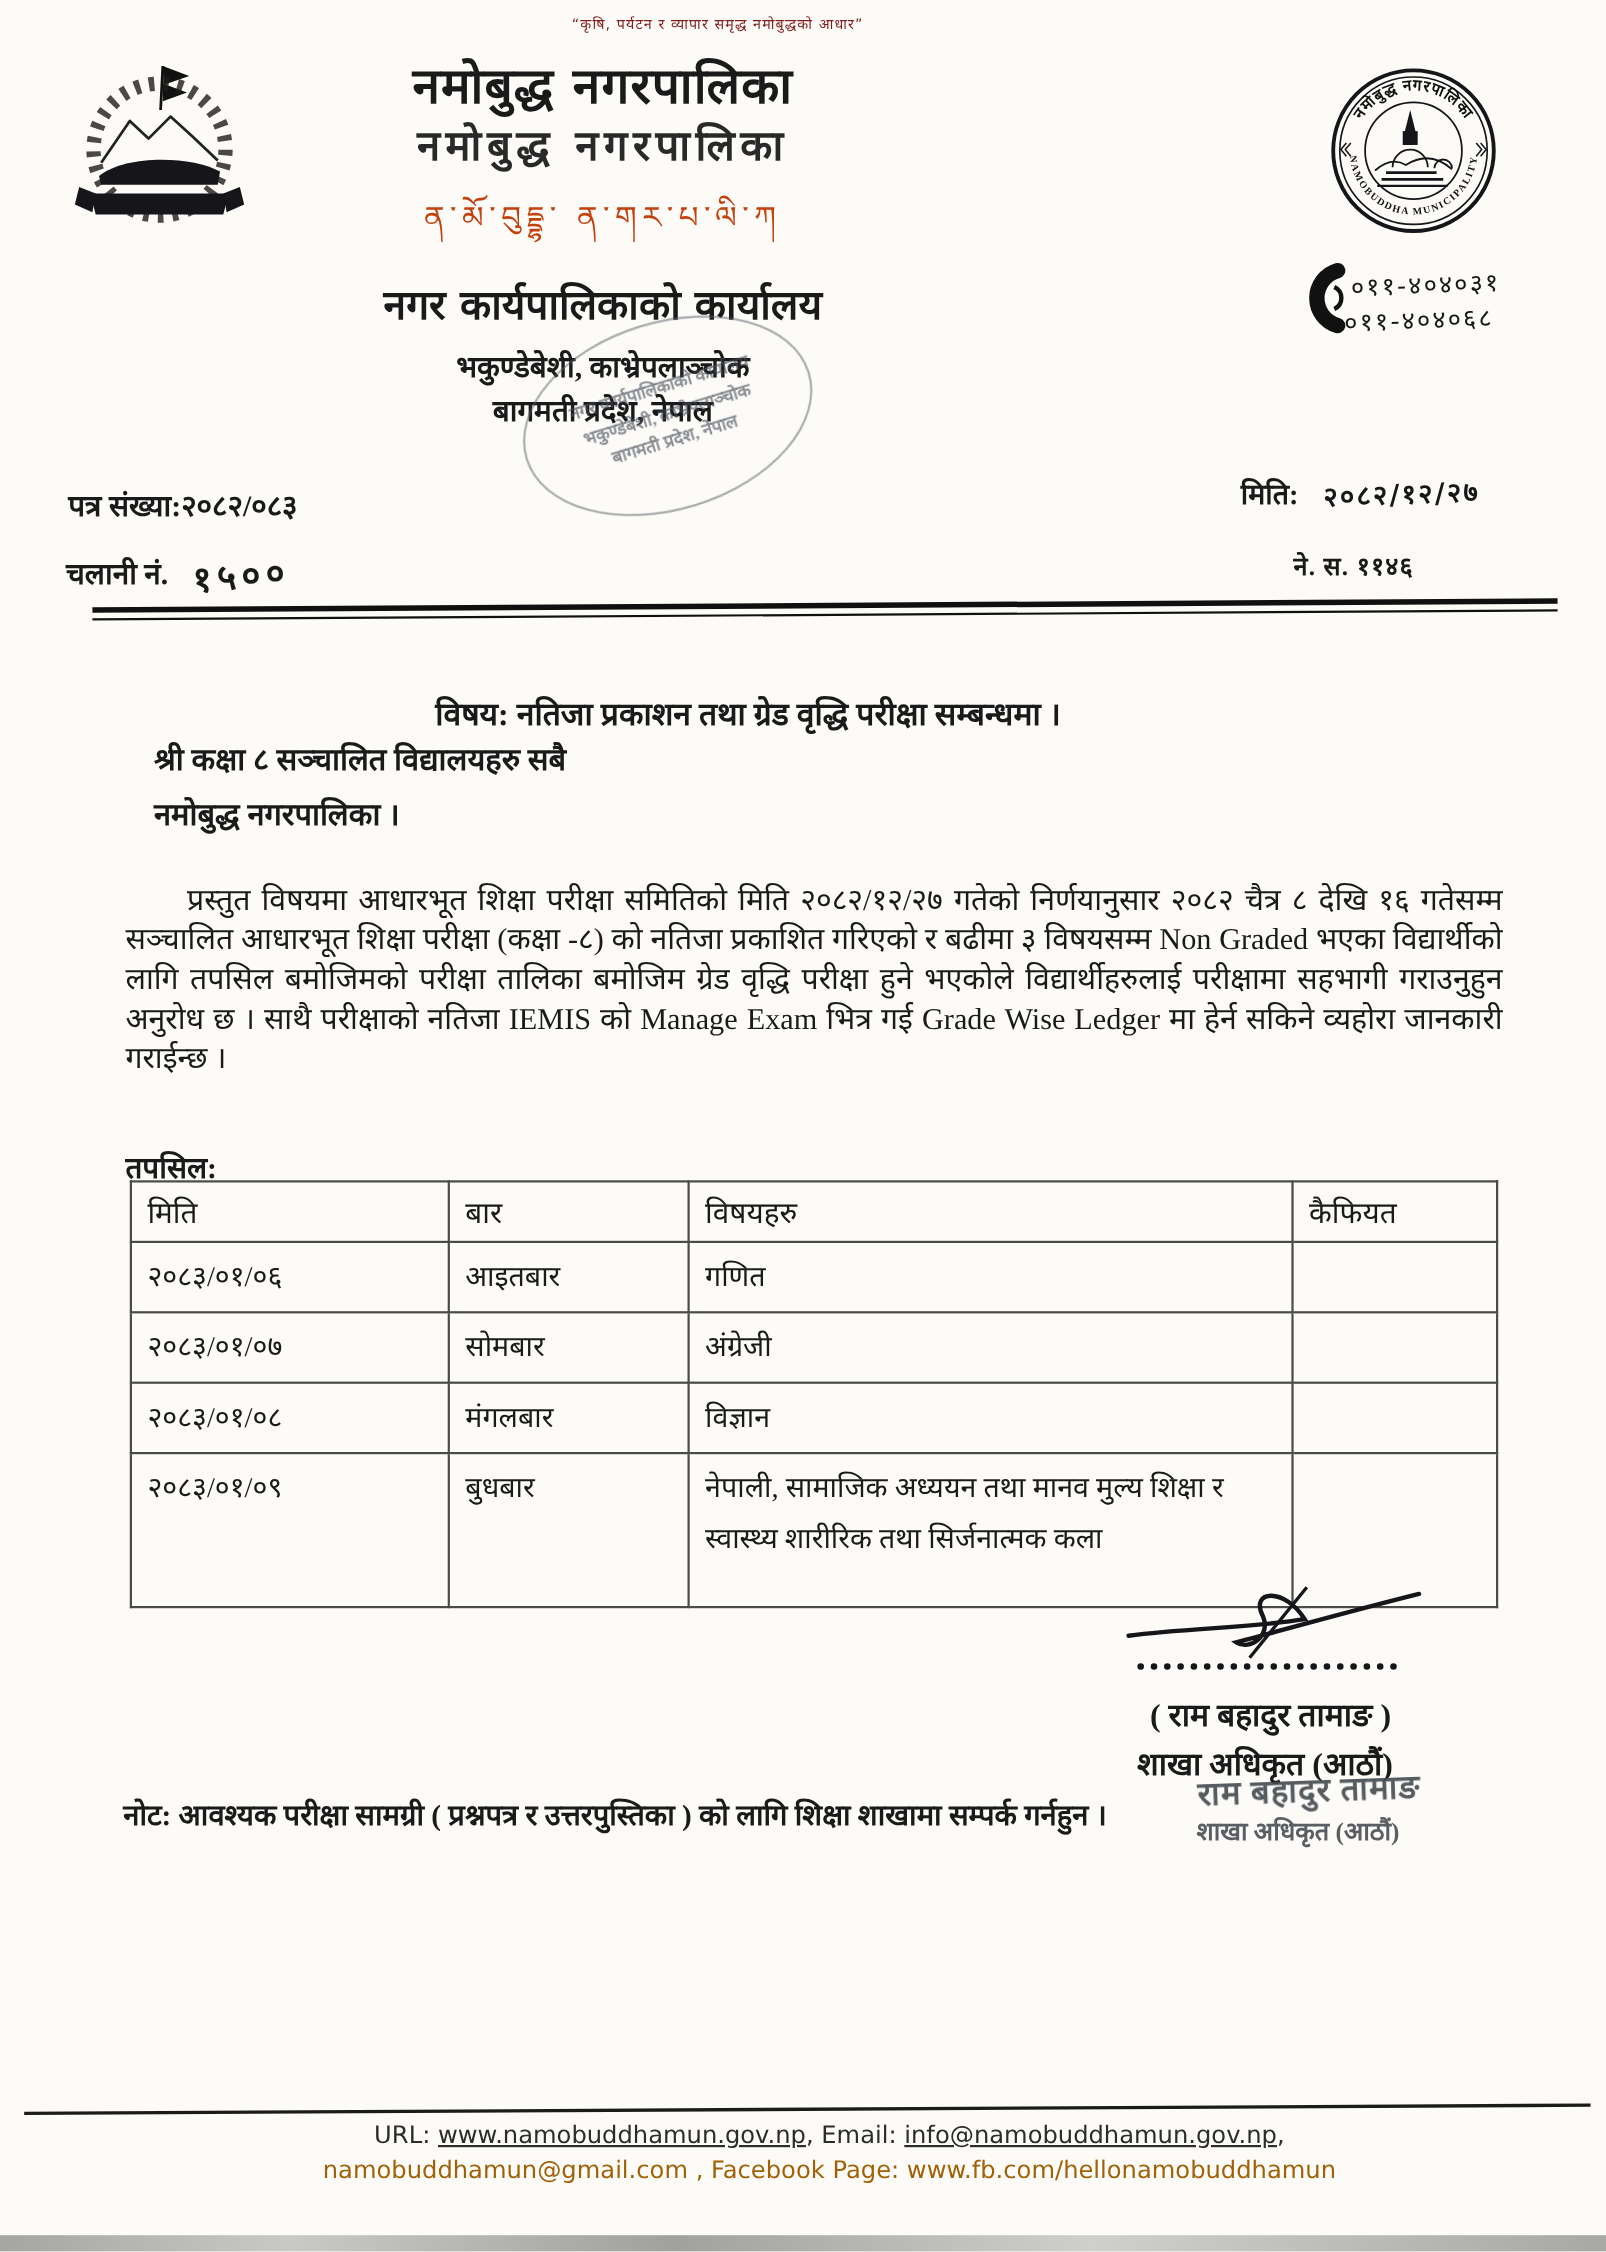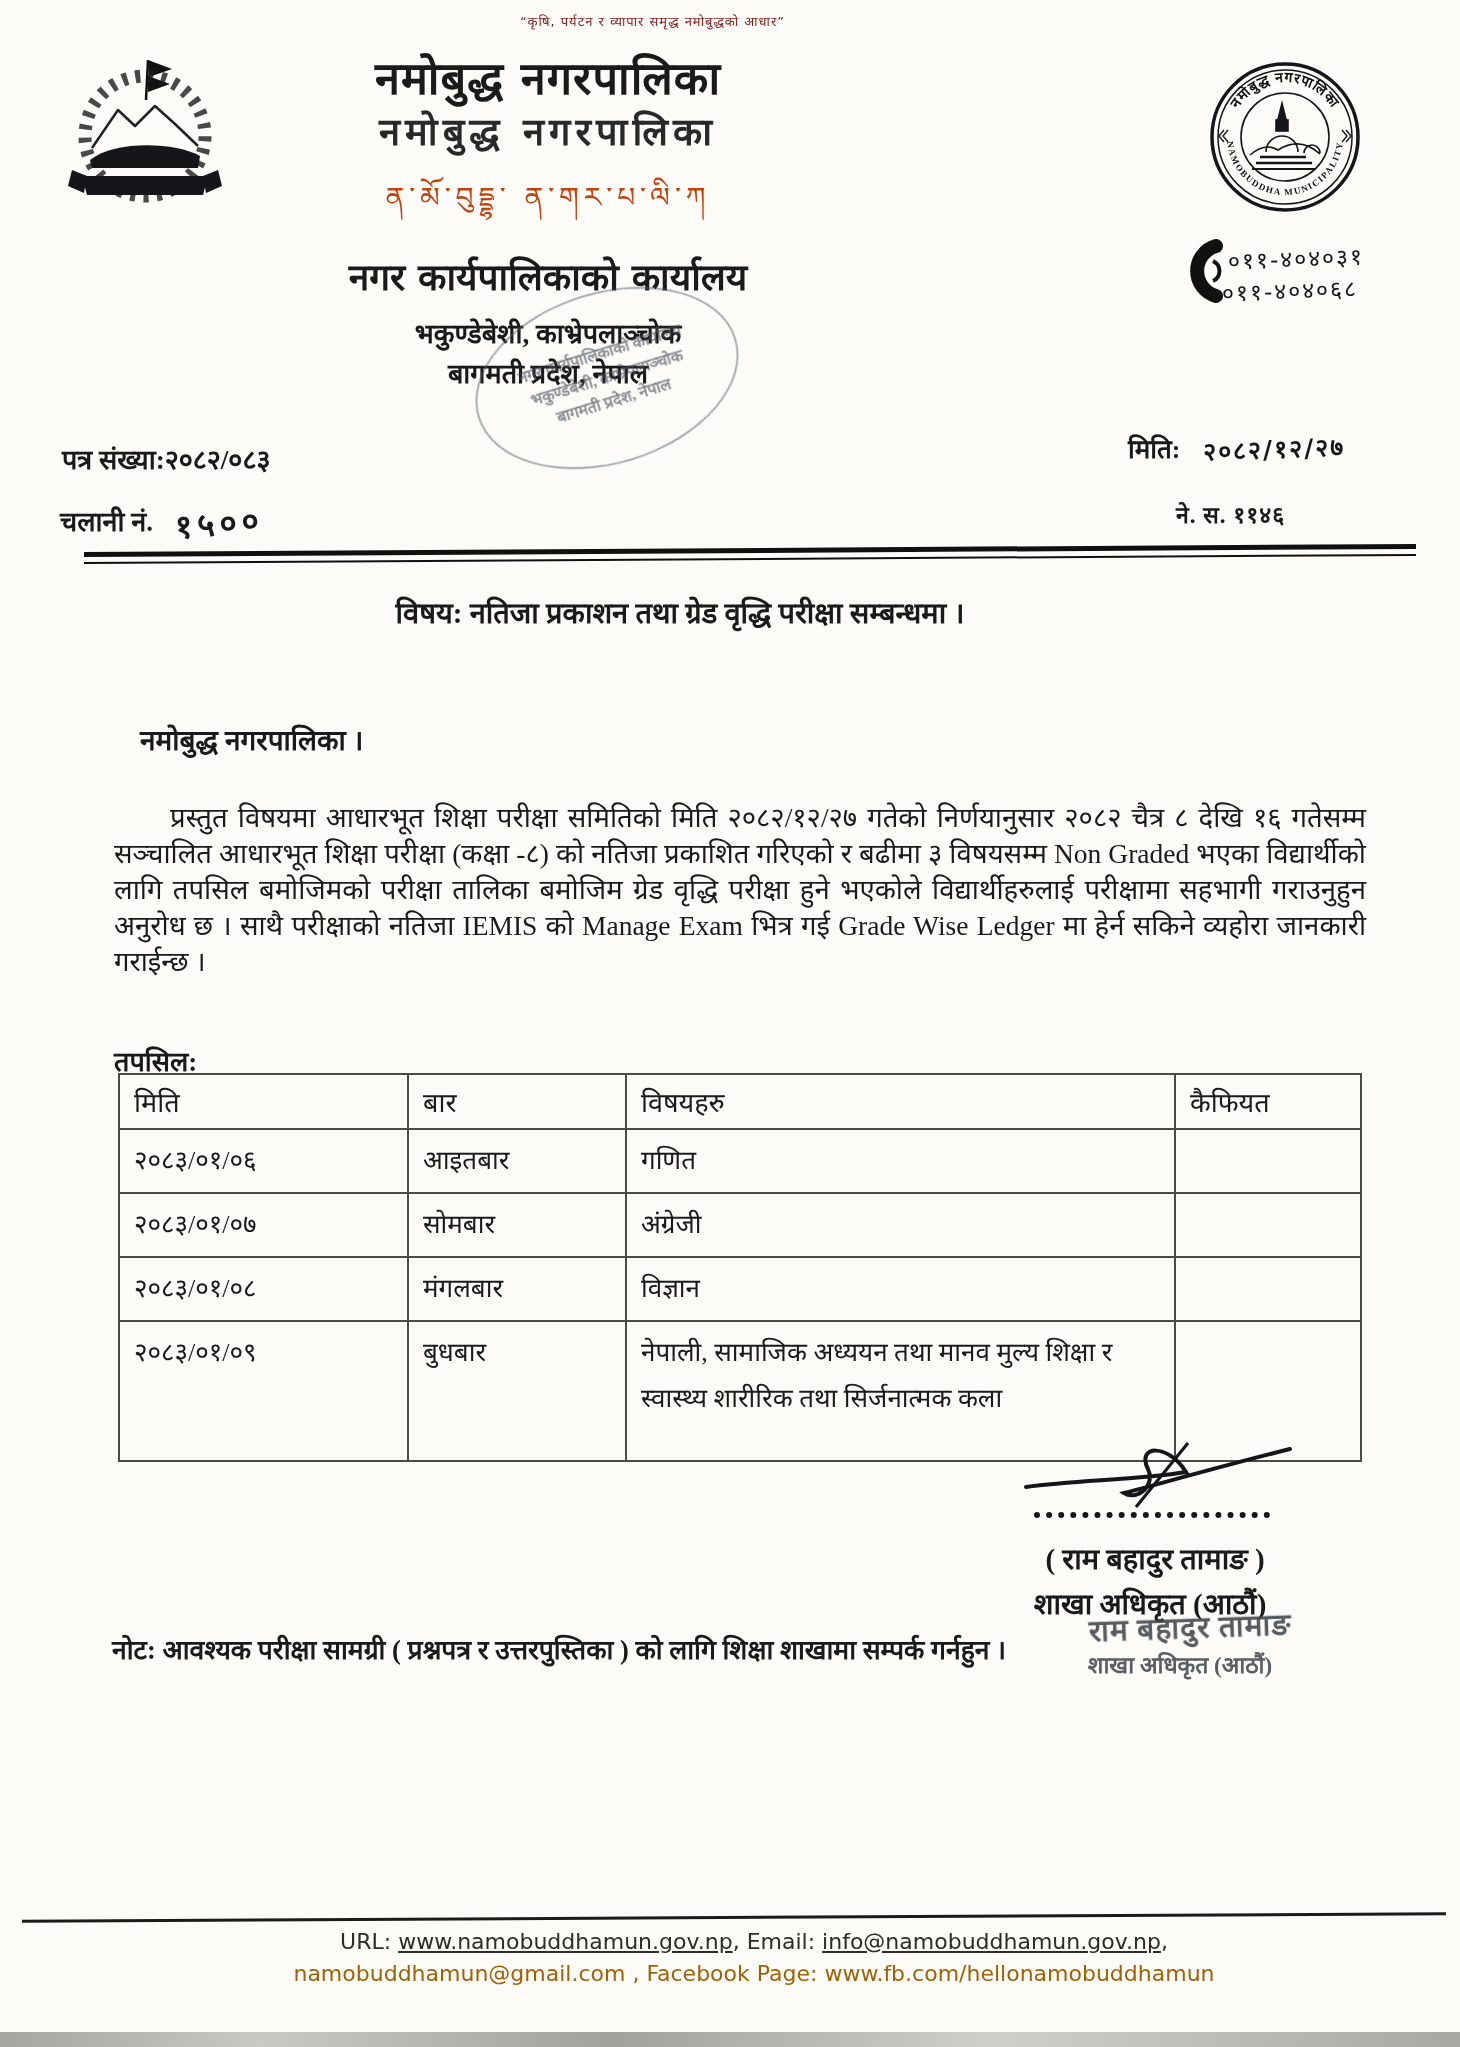--- a/index.html
+++ b/index.html
@@ -36,21 +36,21 @@
 
   .office-stamp{top:292px;left:472px;width:266px;height:168px;
      border:2.5px solid rgba(86,92,100,.5);border-radius:50%;
      transform:rotate(-17deg);display:flex;flex-direction:column;justify-content:center;
      gap:6px;text-align:center;color:rgba(70,76,86,.62);filter:blur(.4px);}
   .office-stamp div{font-size:16px;font-weight:700;line-height:1.15;}
 
   .rule-a{top:548px;left:84px;width:1332px;border-top:5px solid #101010;transform:rotate(-0.35deg);}
   .rule-b{top:558px;left:84px;width:1332px;border-top:2px solid #101010;transform:rotate(-0.35deg);}
 
-  .subject{top:592px;left:250px;width:860px;font-size:29px;font-weight:700;}
+  .subject{top:628px;left:250px;width:860px;font-size:29px;font-weight:700;}
   .addressee1{top:670px;left:140px;font-size:28px;font-weight:600;}
   .addressee2{top:720px;left:140px;font-size:28px;font-weight:600;}
 
   .body-par{top:800px;left:114px;width:1252px;font-size:27.5px;line-height:36px;
             text-align:justify;text-indent:56px;}
   .tapasil{top:1042px;left:114px;font-size:27px;font-weight:600;}
 
   table.sched{top:1073px;left:118px;width:1242px;border-collapse:collapse;table-layout:fixed;
               font-size:26px;}
   table.sched th,table.sched td{border:2px solid #4a4a46;text-align:left;vertical-align:top;
@@ -163,20 +163,21 @@
     <div>नगर कार्यपालिकाको कार्यालय</div>
     <div>भकुण्डेबेशी, काभ्रेपलाञ्चोक</div>
     <div>बागमती प्रदेश, नेपाल</div>
   </div>
 
   <div class="abs rule-a"></div>
   <div class="abs rule-b"></div>
 
   <div class="abs subject ctr">विषय: नतिजा प्रकाशन तथा ग्रेड वृद्धि परीक्षा सम्बन्धमा ।</div>
 
+  <div class="abs addressee1">श्री  कक्षा ८ सञ्चालित विद्यालयहरु सबै</div>
   <div class="abs addressee2">नमोबुद्ध नगरपालिका ।</div>
 
   <div class="abs body-par">प्रस्तुत विषयमा आधारभूत शिक्षा परीक्षा समितिको मिति २०८२/१२/२७ गतेको निर्णयानुसार २०८२ चैत्र ८ देखि १६ गतेसम्म सञ्चालित आधारभूत शिक्षा परीक्षा (कक्षा -८) को नतिजा प्रकाशित गरिएको र बढीमा ३ विषयसम्म Non Graded भएका विद्यार्थीको लागि तपसिल बमोजिमको परीक्षा तालिका बमोजिम ग्रेड वृद्धि परीक्षा हुने भएकोले विद्यार्थीहरुलाई परीक्षामा सहभागी गराउनुहुन अनुरोध छ । साथै परीक्षाको नतिजा IEMIS को Manage Exam भित्र गई Grade Wise Ledger मा हेर्न सकिने व्यहोरा जानकारी गराईन्छ ।</div>
   <div class="abs tapasil">तपसिल:</div>
 
   <table class="abs sched">
     <colgroup>
         <col style="width:289px">
         <col style="width:218px">
         <col style="width:549px">

